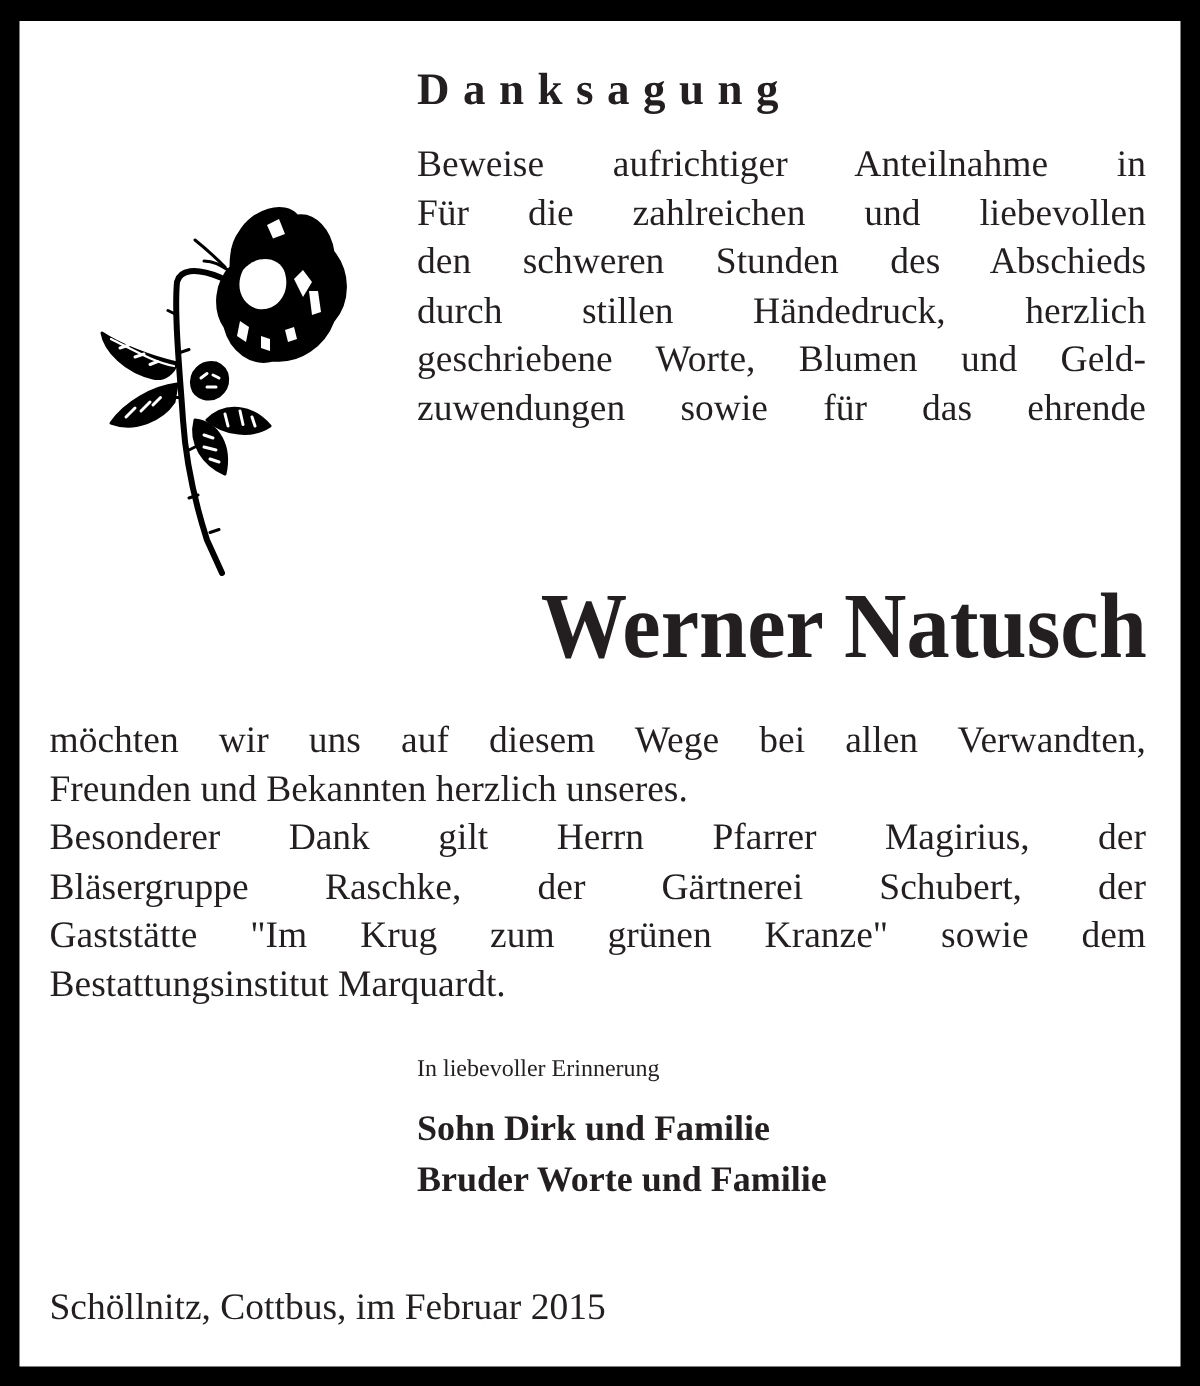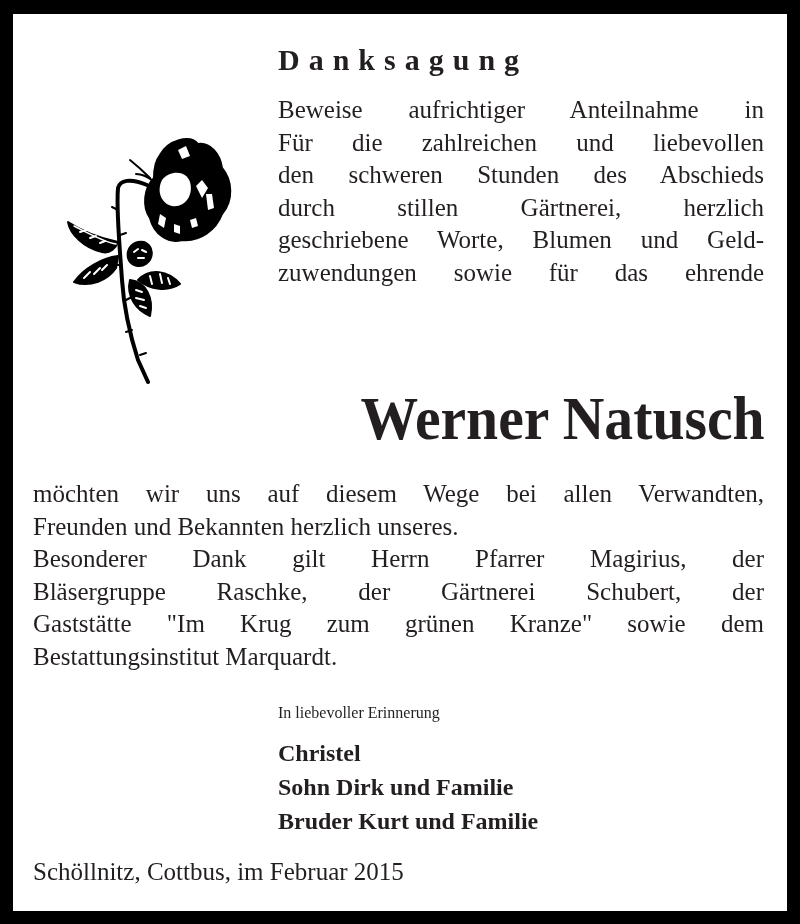--- a/index.html
+++ b/index.html
@@ -25,21 +25,21 @@
 
 <div class="frame"></div>
 <div class="paper"></div>
 
 <div class="title">Danksagung</div>
 
 <div class="intro">
   <span>Beweise aufrichtiger Anteilnahme in</span>
   <span>Für die zahlreichen und liebevollen</span>
   <span>den schweren Stunden des Abschieds</span>
-  <span>durch stillen Gärtnerei, herzlich</span>
+  <span>durch stillen Händedruck, herzlich</span>
   <span>geschriebene Worte, Blumen und Geld-</span>
   <span>zuwendungen sowie für das ehrende</span>
 </div>
 
 <svg class="rose" viewBox="0 0 185 255" xmlns="http://www.w3.org/2000/svg">
   <g fill="#000" stroke="#000" stroke-linecap="round" stroke-linejoin="round">
 
     <path d="M97,55 C80,48 70,50 68,58 C66,80 70,120 72,150 C74,180 80,205 88,230 L98,252" fill="none" stroke-width="4"></path>
 
     <path d="M68,80 l-6,-3 M70,105 l6,-2 M71,135 l-6,0 M76,170 l6,-3 M82,200 l-6,2 M90,225 l6,-2" stroke-width="2" fill="none"></path>
@@ -82,18 +82,17 @@
   <span class="l">Freunden und Bekannten herzlich unseres.</span>
   <span>Besonderer Dank gilt Herrn Pfarrer Magirius, der</span>
   <span>Bläsergruppe Raschke, der Gärtnerei Schubert, der</span>
   <span>Gaststätte "Im Krug zum grünen Kranze" sowie dem</span>
   <span class="l">Bestattungsinstitut Marquardt.</span>
 </div>
 
 <div class="sig">In liebevoller Erinnerung</div>
 
 <div class="family">
-  <div>Christel</div>
   <div>Sohn Dirk und Familie</div>
-  <div>Bruder Kurt und Familie</div>
+  <div>Bruder Worte und Familie</div>
 </div>
 
 <div class="place">Schöllnitz, Cottbus, im Februar 2015</div>
 
 </body></html>

